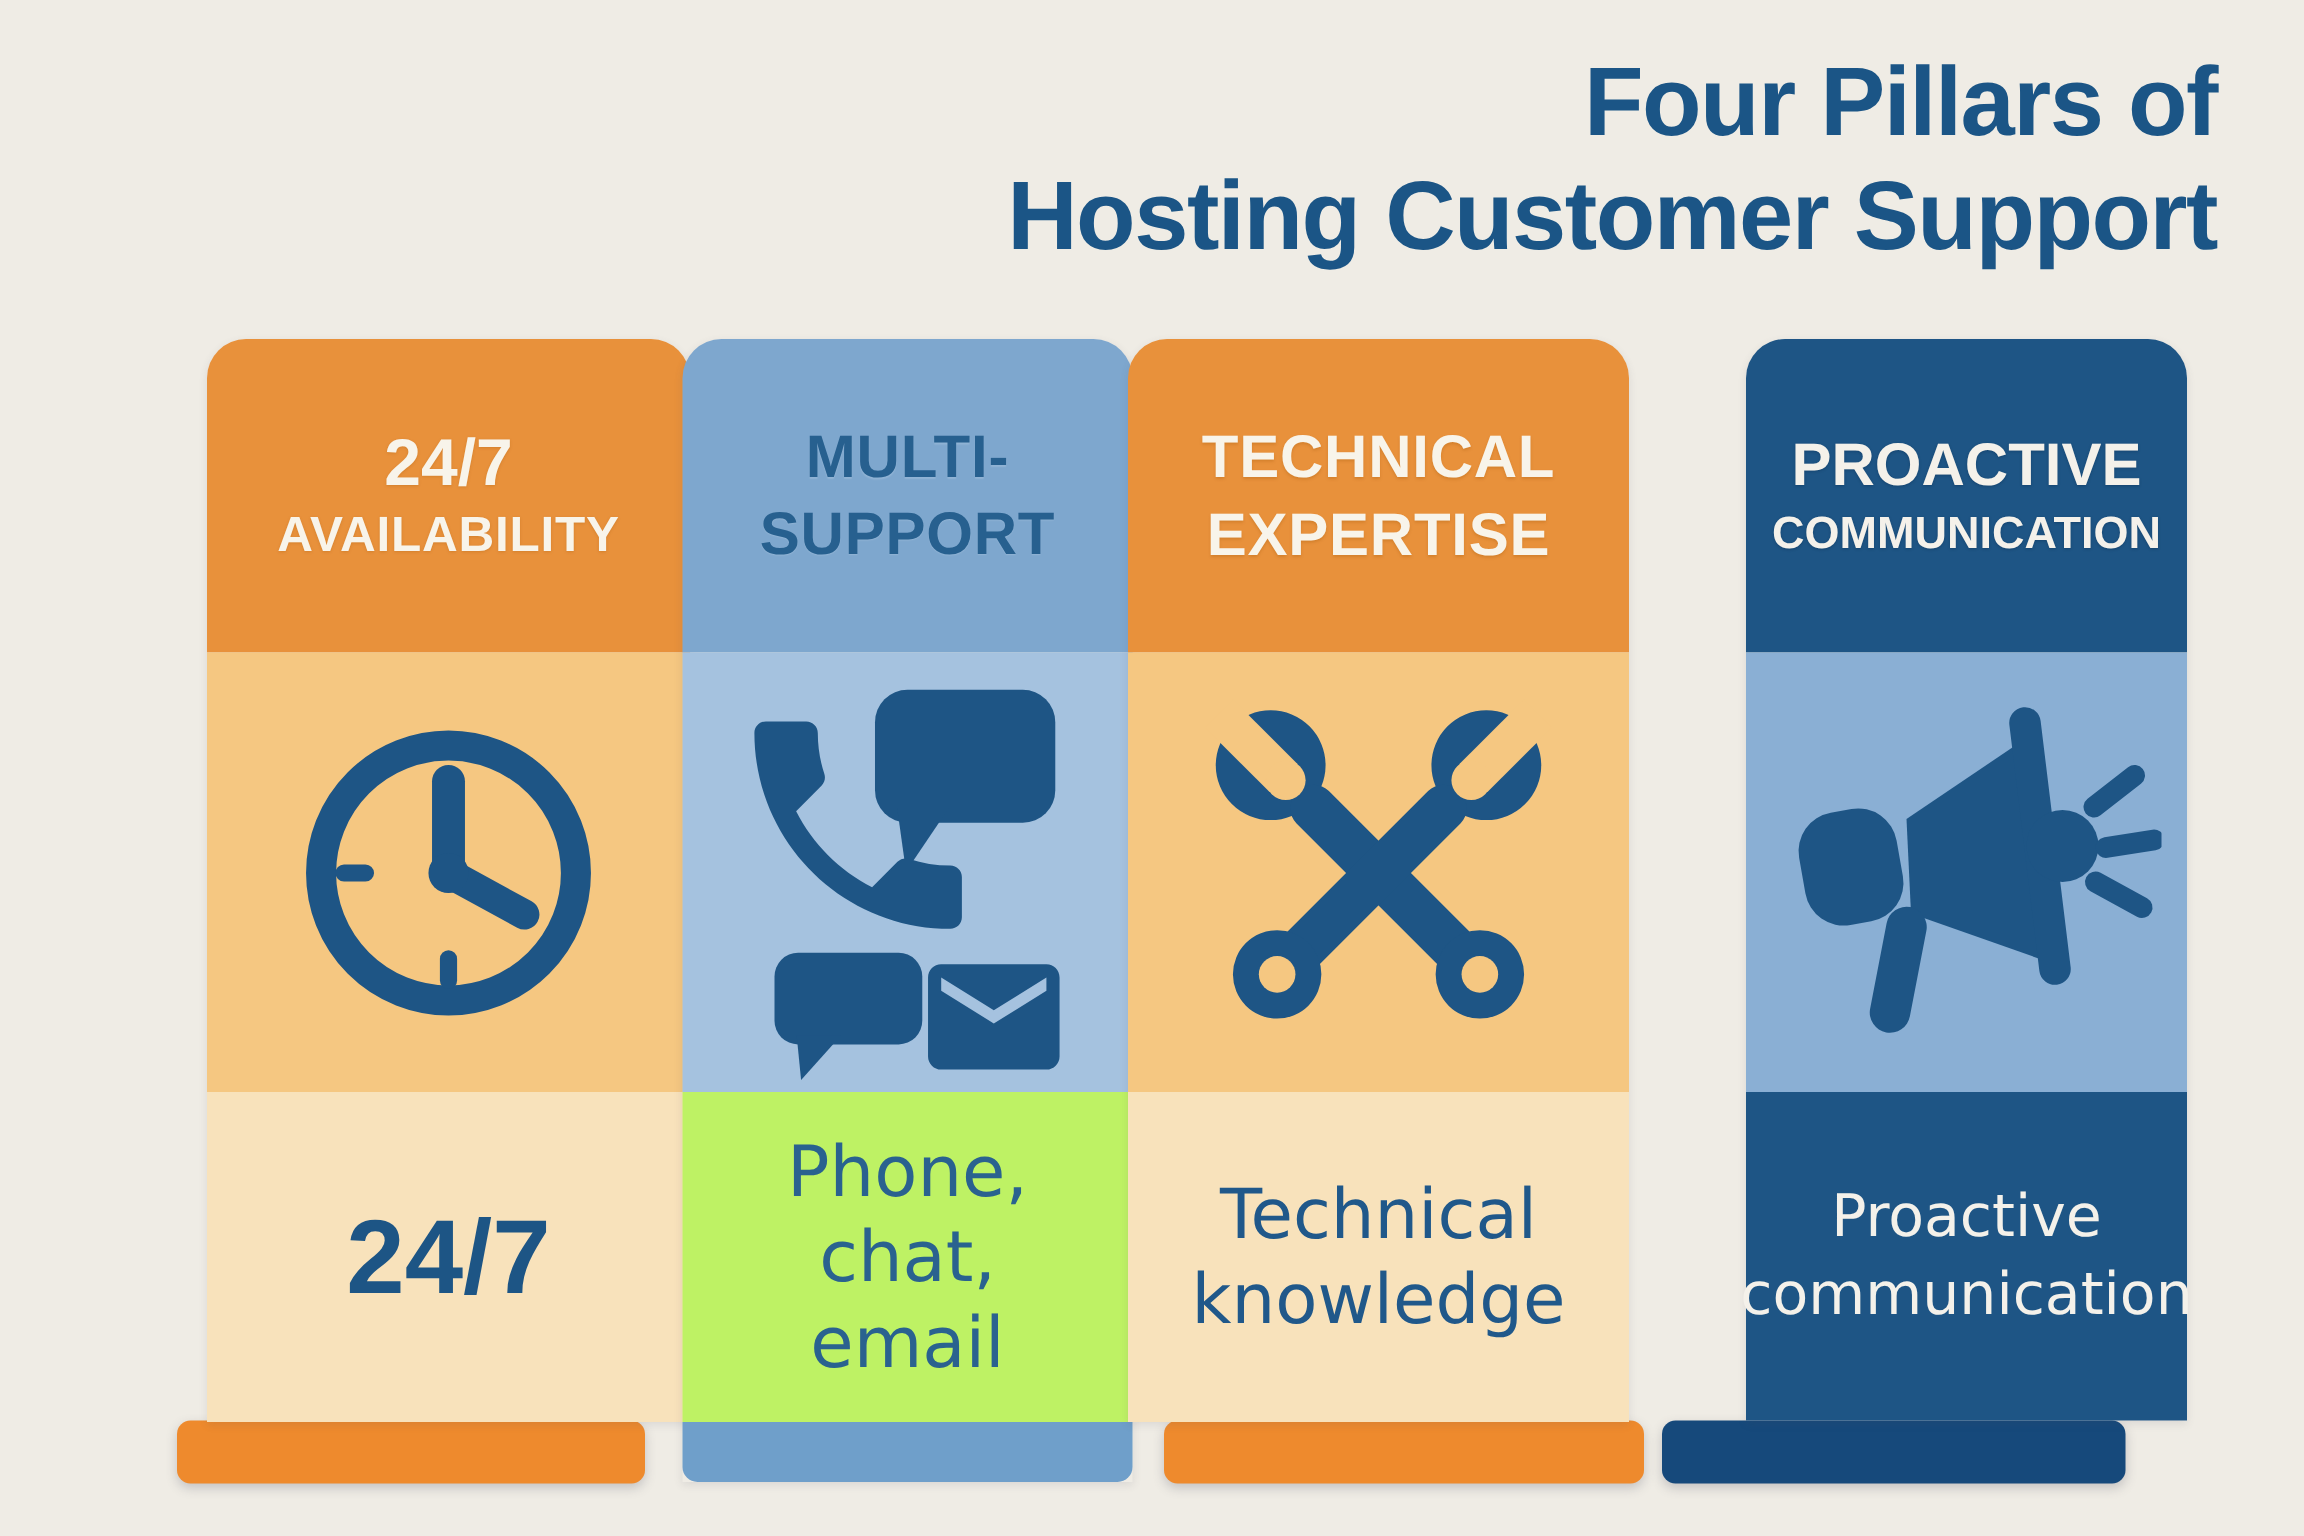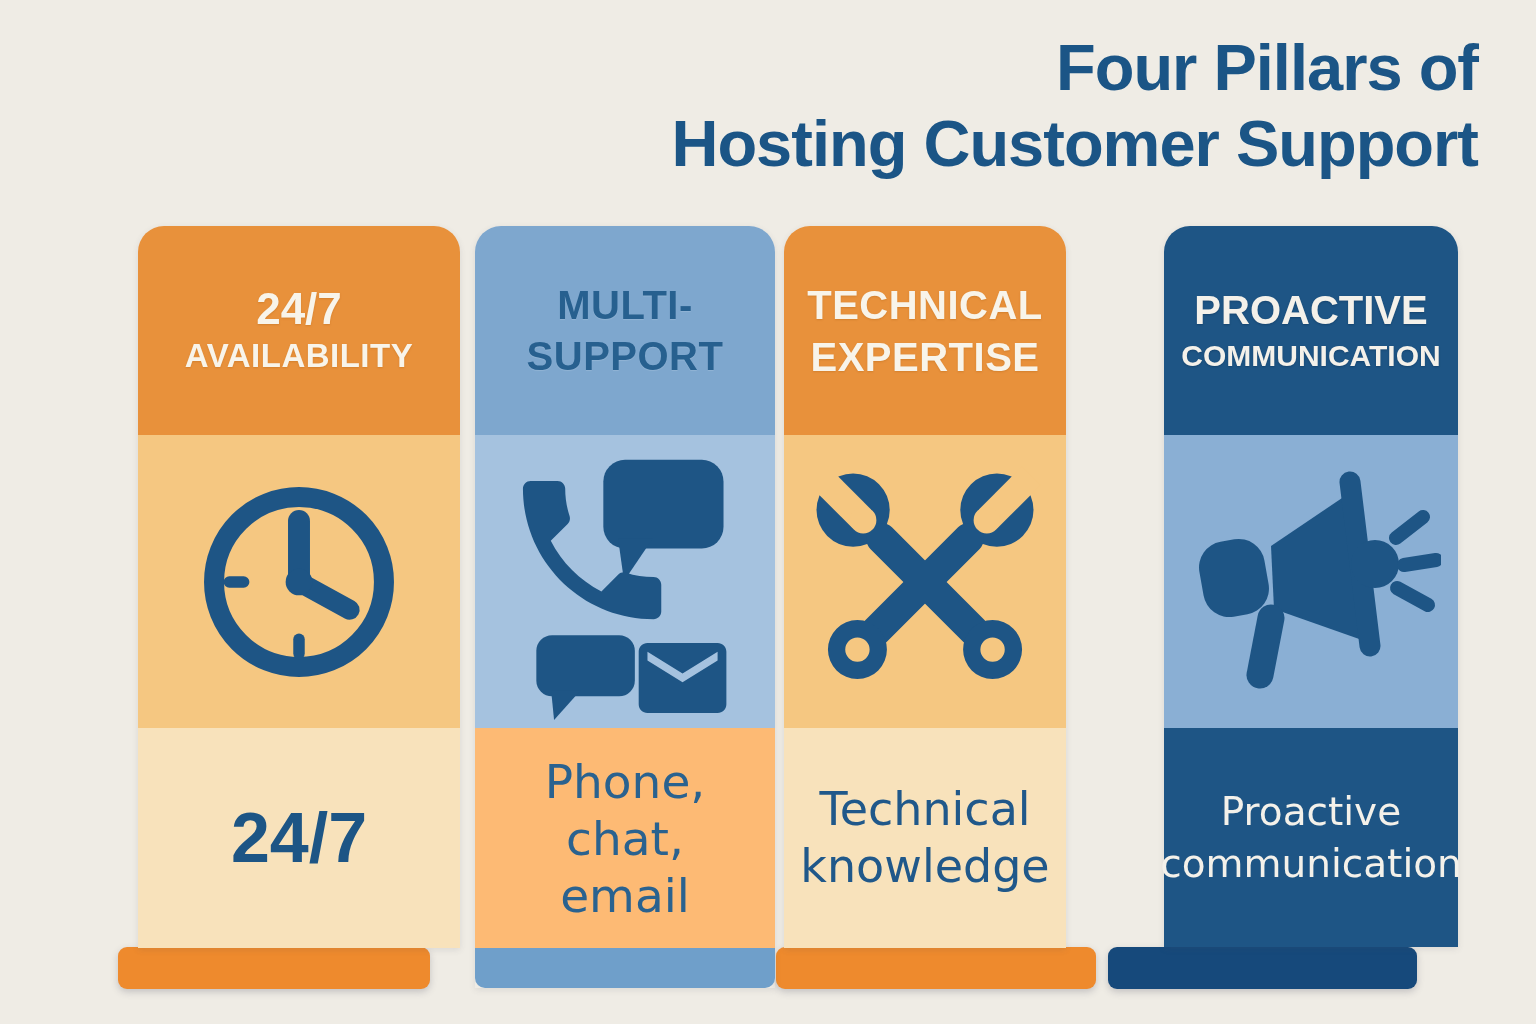--- a/index.html
+++ b/index.html
@@ -25,21 +25,21 @@
     text-align:center;
   }
   .h-line{display:block;}
   
   .theme-orange .col-header{background:#e8913b;color:#f8f4ea;text-shadow:0 1px 2px rgba(150,80,0,.25);}
   .theme-orange .col-icon{background:#f5c781;}
   .theme-orange .col-caption{background:#f8e2bb;}
   
   .theme-blue .col-header{background:#7ea7ce;color:#27608f;text-shadow:0 1px 1px rgba(255,255,255,.15);}
   .theme-blue .col-icon{background:#a5c2df;}
-  .theme-blue .col-caption{background:#fdba74;}
+  .theme-blue .col-caption{background:#bef264;}
   .theme-blue .col-strip{height:40px;background:#6f9fca;border-radius:0 0 10px 10px;}
   
   .theme-navy .col-header{background:#1e5585;color:#f4f1ea;text-shadow:0 1px 2px rgba(0,30,60,.3);}
   .theme-navy .col-icon{background:#8aafd4;}
   .theme-navy .col-caption{background:#1e5585;}
   
   .c1 .h-big{font-size:44px;line-height:50px;}
   .c1 .h-small{font-size:33px;line-height:44px;letter-spacing:.5px;}
   .c2 .h-line{font-size:40px;line-height:51px;letter-spacing:.5px;}
   .c3 .h-line{font-size:40px;line-height:52px;letter-spacing:.5px;}
@@ -82,21 +82,21 @@
         <circle cx="110" cy="110" r="14" fill="#1e5585"></circle>
         <line x1="37" y1="110" x2="52" y2="110" stroke="#1e5585" stroke-width="12" stroke-linecap="round"></line>
         <line x1="110" y1="170" x2="110" y2="185" stroke="#1e5585" stroke-width="12" stroke-linecap="round"></line>
       </svg>
     </div>
     <div class="col-caption">
       <span>24/7</span>
     </div>
   </div>
 
-  <div class="column theme-blue c2" style="left:475px;width:300px">
+  <div class="column theme-blue c2" style="left:455px;width:300px">
     <div class="col-header">
       <span class="h-line">MULTI-</span>
       <span class="h-line">SUPPORT</span>
     </div>
     <div class="col-icon">
       <svg width="266" height="280" viewBox="0 0 270 284">
         <g>
           <rect x="113" y="18" width="122" height="90" rx="22" fill="#1e5585"></rect>
           <path d="M128,98 L163,98 L134,141 Z" fill="#1e5585"></path>
         </g>
@@ -113,21 +113,21 @@
       </svg>
     </div>
     <div class="col-caption">
       <span>Phone,</span>
       <span>chat,</span>
       <span>email</span>
     </div>
     <div class="col-strip"></div>
   </div>
 
-  <div class="column theme-orange c3" style="left:784px;width:282px">
+  <div class="column theme-orange c3" style="left:752px;width:334px">
     <div class="col-header">
       <span class="h-line">TECHNICAL</span>
       <span class="h-line">EXPERTISE</span>
     </div>
     <div class="col-icon">
       <svg width="244" height="244" viewBox="0 0 240 240">
         <g transform="translate(120,120)">
           <g transform="rotate(-45)">
             <circle cx="0" cy="-100" r="36" fill="#1e5585"></circle>
             <rect x="-15" y="-75" width="30" height="172" rx="14" fill="#1e5585"></rect>

